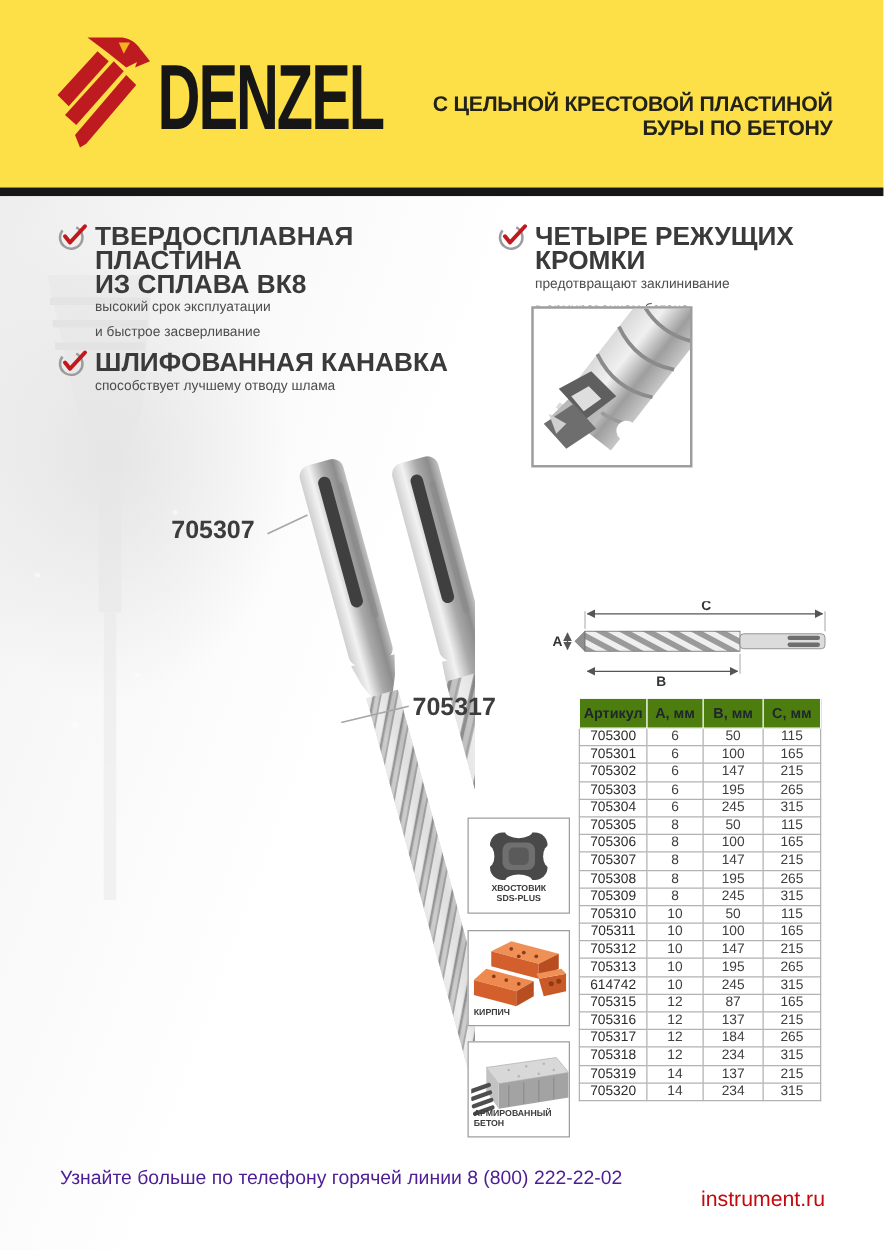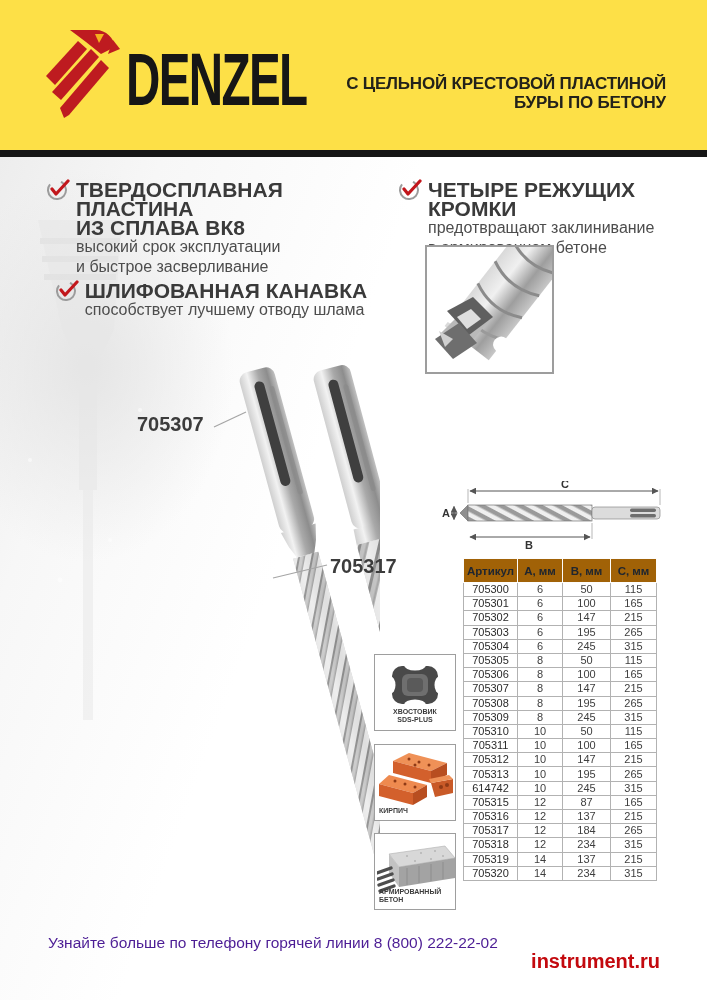--- a/index.html
+++ b/index.html
@@ -19,45 +19,45 @@
   
   .backdrop{position:absolute;left:0;top:157px;width:707px;height:843px;
             background:linear-gradient(110deg,#ededed 0%,#f7f7f7 16%,#ffffff 42%);}
   .backdrop-glow{position:absolute;left:-60px;top:170px;width:420px;height:560px;
             background:radial-gradient(closest-side at 35% 35%,#e3e3e3,rgba(255,255,255,0));opacity:.9;}
   .watermark{position:absolute;left:0;top:160px;}
   
   .feature{position:absolute;display:flex;}
   .feature .check{flex:0 0 30px;margin-top:-2px;}
   .feature-title{font-size:21px;font-weight:700;color:#3a3a3a;line-height:19px;}
-  .feature-desc{font-size:16px;color:#4d4d4d;line-height:19.5px;}
+  .feature-desc{font-size:11px;color:#4d4d4d;line-height:19.5px;}
   
   .tip-frame{position:absolute;left:425px;top:245px;width:129px;height:129px;background:#ffffff;
              border:2px solid #9d9d9d;}
   
   .product-label{position:absolute;font-size:20px;font-weight:700;color:#3c3c3c;}
   
   .diagram{position:absolute;left:440px;top:481px;}
   
   .size-table{position:absolute;left:463px;top:558px;border-collapse:collapse;table-layout:fixed;background:#fff;}
   .size-table col.c1{width:54px;} .size-table col.c2{width:45px;}
   .size-table col.c3{width:48px;} .size-table col.c4{width:46px;}
-  .size-table thead th{background:#a16207;border:1.5px solid #fdfdfd;font-size:11.5px;font-weight:700;
+  .size-table thead th{background:#4d7c0f;border:1.5px solid #fdfdfd;font-size:11.5px;font-weight:700;
                        color:#20262f;height:24px;padding:0;text-align:center;margin-top:28px;}
   .size-table tbody td{border:1px solid #b2b2b2;font-size:11px;color:#3e3e3e;text-align:center;
                        height:14.2px;padding:0;line-height:1;background:#fff;}
   .size-table tbody td:first-child{font-weight:400;color:#2a2a2a;}
   
   .icon-box{position:absolute;left:374px;width:82px;height:77px;border:1px solid #9e9e9e;background:#fff;overflow:hidden;}
   .icon-box .box-label{position:absolute;font-size:7px;font-weight:700;color:#3b3b3b;line-height:8px;}
   .label-center{left:0;right:0;bottom:6px;text-align:center;}
   .label-left{left:4px;bottom:5px;text-align:left;}
   
   .footer-text{position:absolute;left:48px;top:933px;font-size:15.5px;color:#4c1d95;line-height:20px;}
-  .site-link{position:absolute;right:47px;top:950px;font-size:20px;font-weight:700;color:#c3090e;text-decoration:none;}
+  .site-link{position:absolute;right:47px;top:950px;font-size:17px;font-weight:400;color:#c3090e;text-decoration:none;}
 </style>
 </head>
 <body>
 
 <div class="page">
 
   <div class="header">
     <div class="logo">
       <span>
         <svg width="80" height="100" viewBox="0 0 80 100">
@@ -106,21 +106,21 @@
       </svg>
     </span>
     <div>
       <div class="feature-title">ТВЕРДОСПЛАВНАЯ ПЛАСТИНА</div>
       <div class="feature-title">ИЗ СПЛАВА ВК8</div>
       <div class="feature-desc">высокий срок эксплуатации</div>
       <div class="feature-desc">и быстрое засверливание</div>
     </div>
   </div>
 
-  <div class="feature" style="left:46px;top:281px;width:330px;justify-content:center;">
+  <div class="feature" style="left:46px;top:281px;width:330px;">
     <span class="check">
       <svg width="24" height="22" viewBox="0 0 24 22">
         <circle cx="11" cy="12" r="9" fill="none" stroke="#9c9c9c" stroke-width="2" stroke-dasharray="42 12" transform="rotate(-50 11 12)"></circle>
         <path d="M6 11 L10 16 L22 3" fill="none" stroke="#C2171C" stroke-width="3.2" stroke-linecap="round" stroke-linejoin="round"></path>
       </svg>
     </span>
     <div>
       <div class="feature-title">ШЛИФОВАННАЯ КАНАВКА</div>
       <div class="feature-desc">способствует лучшему отводу шлама</div>
     </div>

